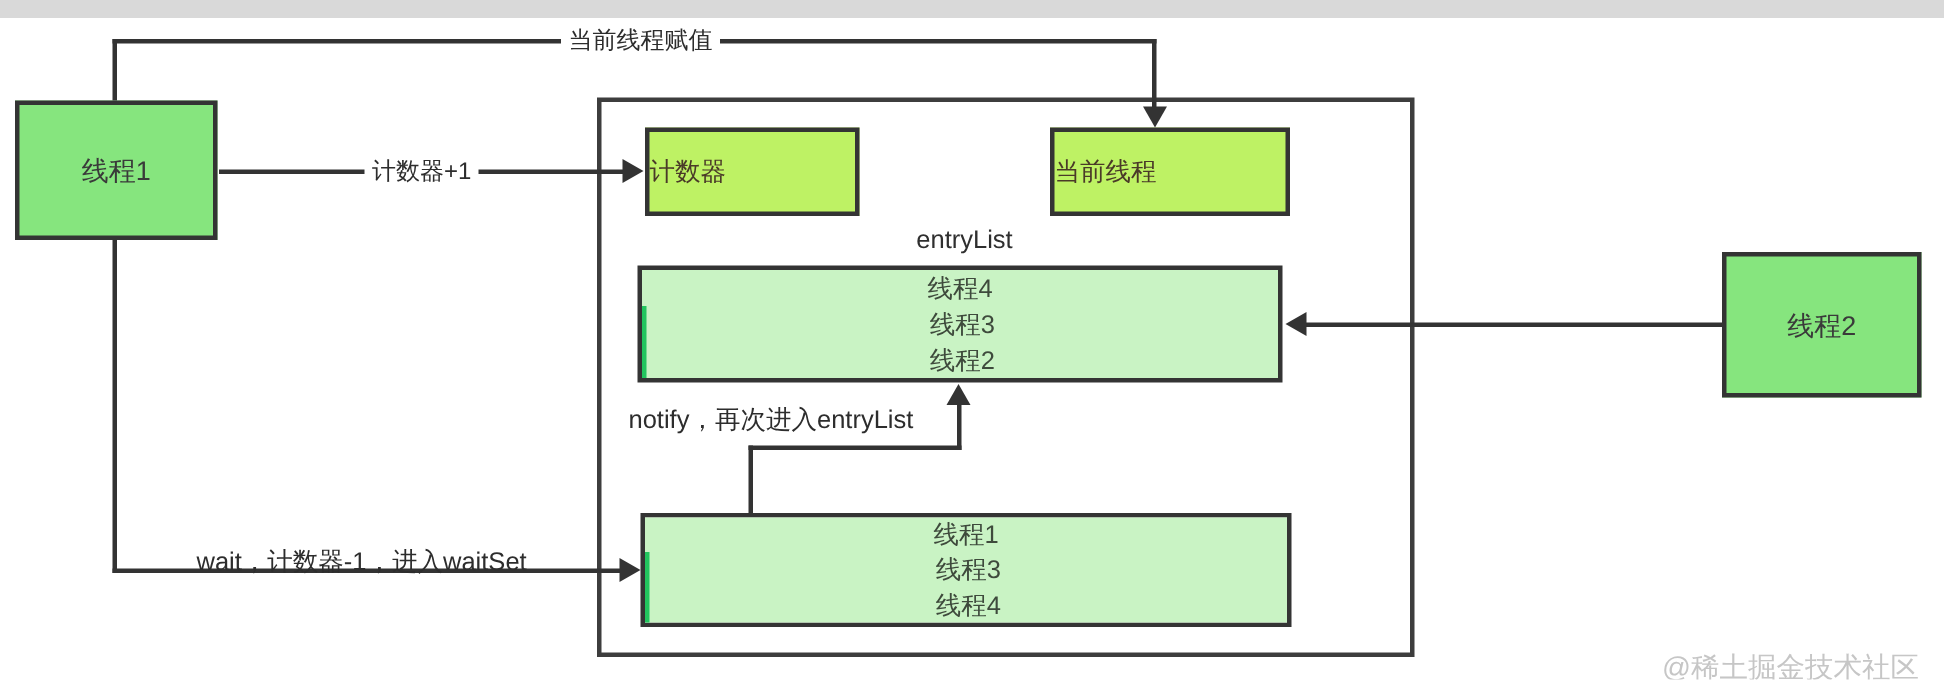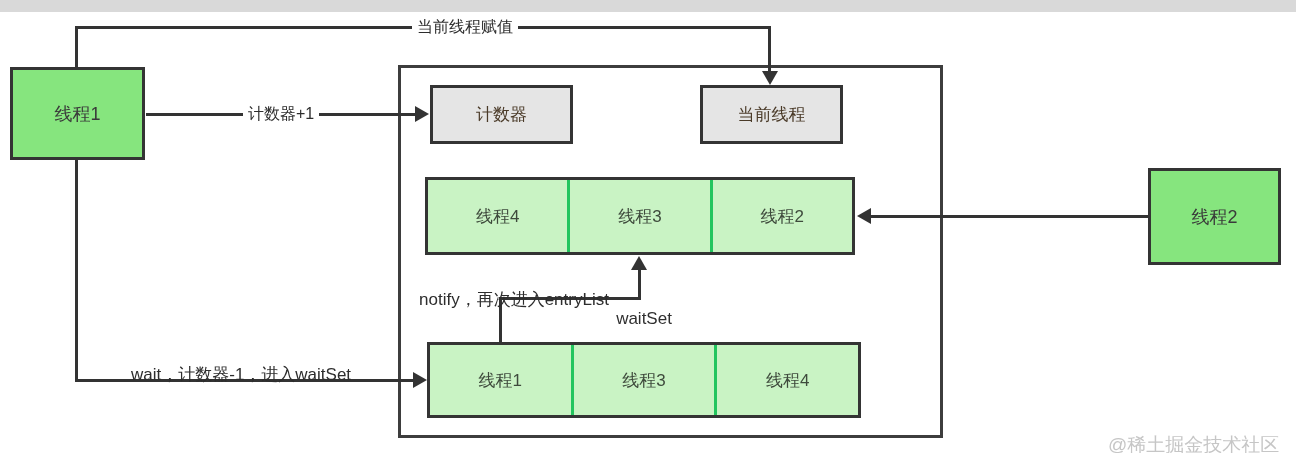--- a/index.html
+++ b/index.html
@@ -26,40 +26,40 @@
     background: #86e57e;
     border: 3px solid #343434;
     display: flex;
     align-items: center;
     justify-content: center;
     font-size: 18px;
     color: #3a3a3a;
   }
   .obox {
     position: absolute;
-    background: #e5e5e5;
+    background: #bef264;
     border: 3px solid #343434;
     display: flex;
     align-items: center;
-    justify-content: center;
     font-size: 17px;
     color: #4a3a28;
   }
   .monitor {
     position: absolute;
     left: 398px; top: 65px;
     width: 545px; height: 373px;
     border: 3px solid #3d3d3d;
     background: transparent;
   }
   
   .listrow {
     position: absolute;
     display: flex;
     border: 3px solid #343434;
+    flex-direction: column;
   }
   .cell {
     flex: 1;
     background: #c9f3c4;
     display: flex;
     align-items: center;
     justify-content: center;
     font-size: 17px;
     color: #3e4a3c;
   }
@@ -115,55 +115,55 @@
   </div>
 
   <div class="tbox" style="left:1148px; top:168px; width:133px; height:97px;">
     <span>线程2</span>
   </div>
 
   <div class="obox" style="left:430px; top:85px; width:143px; height:59px;">
     <span>计数器</span>
   </div>
 
-  <div class="obox" style="left:700px; top:85px; width:143px; height:59px;">
+  <div class="obox" style="left:700px; top:85px; width:160px; height:59px;">
     <span>当前线程</span>
   </div>
 
+  <div class="list-title" style="left:583px; top:150px;">entryList</div>
   <div class="listrow" style="left:425px; top:177px; width:430px; height:78px;">
     <div class="cell">线程4</div>
     <div class="cell">线程3</div>
     <div class="cell">线程2</div>
   </div>
 
-  <div class="list-title" style="left:584px; top:309px;">waitSet</div>
   <div class="listrow" style="left:427px; top:342px; width:434px; height:76px;">
     <div class="cell">线程1</div>
     <div class="cell">线程3</div>
     <div class="cell">线程4</div>
   </div>
 
   <div class="ln" style="left:75px; top:26px; width:696px; height:3px;"></div>
   <div class="ln" style="left:75px; top:26px; width:3px; height:41px;"></div>
   <div class="ln" style="left:768px; top:26px; width:3px; height:47px;"></div>
   <div class="ah ah-down" style="left:762px; top:71px;"></div>
-  <div class="lnlabel" style="left:374px; top:16px;margin-left:38px;">当前线程赋值</div>
+  <div class="lnlabel" style="left:374px; top:16px;">当前线程赋值</div>
 
   <div class="ln" style="left:146px; top:113px; width:271px; height:3px;"></div>
   <div class="ah ah-right" style="left:415px; top:106px;"></div>
   <div class="lnlabel" style="left:243px; top:103px;">计数器+1</div>
 
   <div class="ln" style="left:870px; top:215px; width:278px; height:3px;"></div>
   <div class="ah ah-left" style="left:857px; top:208px;"></div>
 
   <div class="ln" style="left:499px; top:297px; width:3px; height:46px;"></div>
   <div class="ln" style="left:499px; top:297px; width:142px; height:3px;"></div>
   <div class="ln" style="left:638px; top:269px; width:3px; height:31px;"></div>
   <div class="ah ah-up" style="left:631px; top:256px;"></div>
-  <div class="freelabel" style="left:419px; top:268px;margin-top:20px;">notify，再次进入entryList</div>
+  <div class="freelabel" style="left:419px; top:268px;">notify，再次进入entryList</div>
 
   <div class="ln" style="left:75px; top:160px; width:3px; height:222px;"></div>
   <div class="ln" style="left:75px; top:379px; width:340px; height:3px;"></div>
   <div class="ah ah-right" style="left:413px; top:372px;"></div>
   <div class="freelabel" style="left:131px; top:352px;margin-top:11px;">wait，计数器-1，进入waitSet</div>
 
   <div class="watermark">@稀土掘金技术社区</div>
 
 </div>
 

